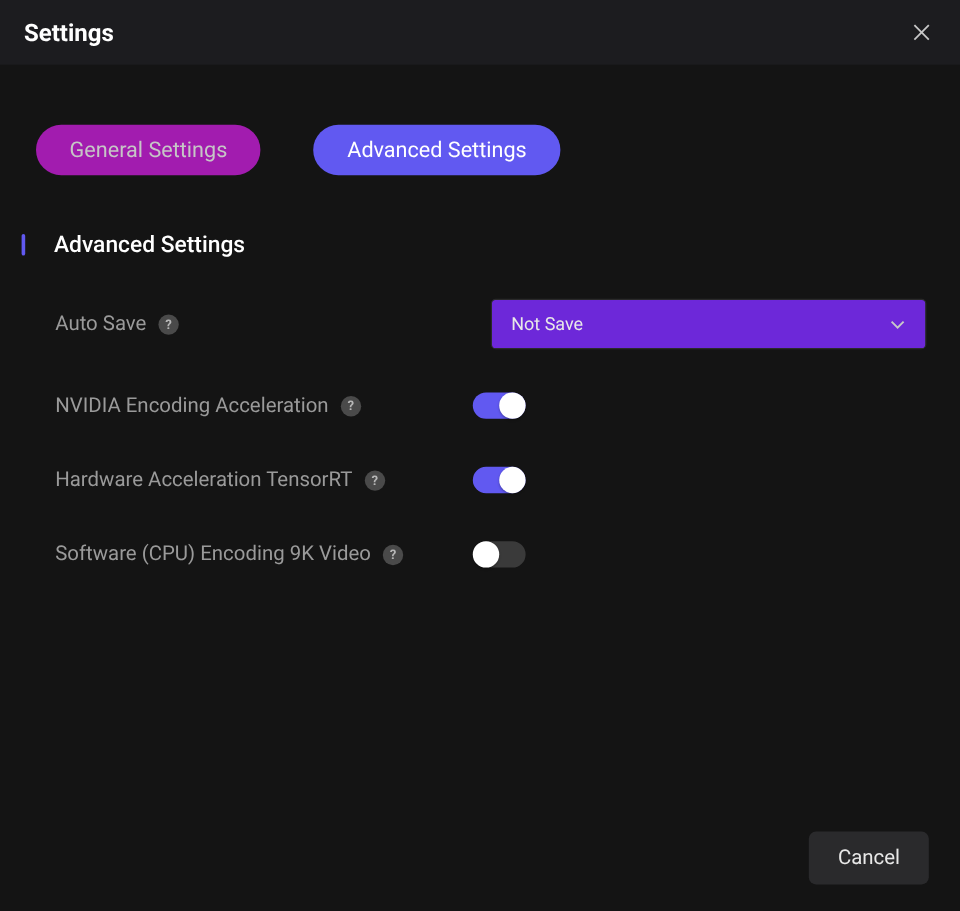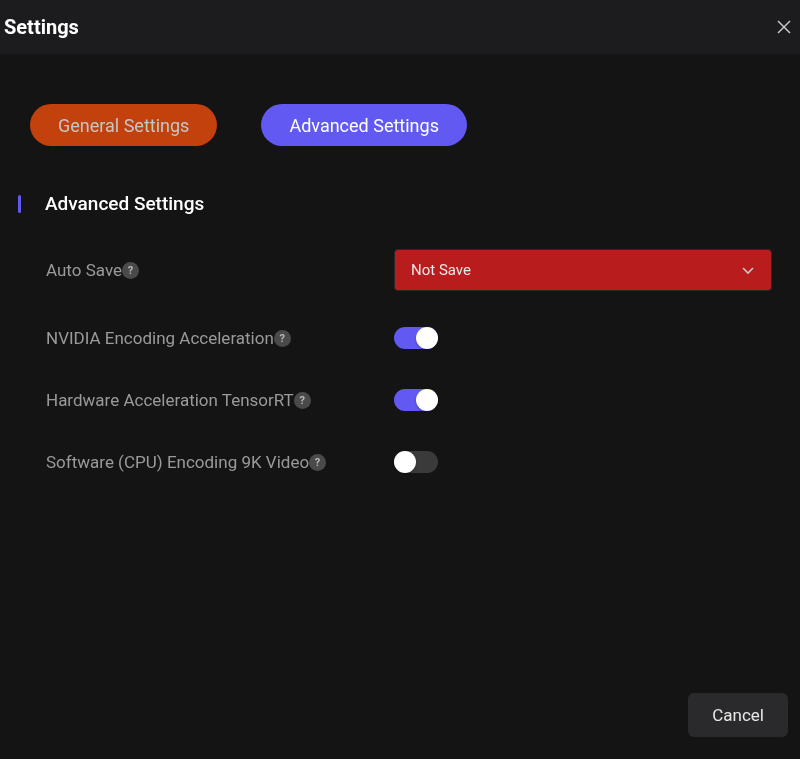--- a/index.html
+++ b/index.html
@@ -15,21 +15,21 @@
       color: #a8a8a8;
       overflow: hidden;
       position: relative;
     }
     .header {
       background: #1c1c1f;
       height: 54px;
       display: flex;
       align-items: center;
       justify-content: space-between;
-      padding: 0 4px;
+      padding: 0 20px;
     }
     .header-title {
       color: #fff;
       font-size: 20px;
       font-weight: 700;
     }
     .close-btn {
       width: 24px;
       height: 24px;
       display: flex;
@@ -49,21 +49,21 @@
     }
     .tab {
       display: flex;
       align-items: center;
       justify-content: center;
       height: 42px;
       border-radius: 21px;
       font-size: 18px;
       cursor: pointer;
       color: #c6c6c6;
-      background: #c2410c;
+      background: #a21caf;
       padding: 0 28px;
     }
     .tab.active {
       background: #6159f1;
       color: #fff;
     }
     .section {
       padding: 46px 28px 0 28px;
     }
     .section-heading-row {
@@ -86,20 +86,21 @@
     }
     .setting-row {
       display: flex;
       align-items: center;
       margin-bottom: 40px;
       padding-left: 18px;
     }
     .setting-label-wrap {
       display: flex;
       align-items: center;
+      gap: 10px;
       width: 348px;
       flex-shrink: 0;
     }
     .setting-label {
       font-size: 17px;
       color: #9a9a9a;
     }
     .help-icon {
       width: 17px;
       height: 17px;
@@ -110,28 +111,29 @@
       align-items: center;
       justify-content: center;
       font-size: 11px;
       font-weight: 700;
       cursor: pointer;
     }
     .dropdown {
       flex: 1;
       max-width: 378px;
       height: 42px;
-      background: #b91c1c;
+      background: #6d28d9;
       border: 1px solid #2a2a2a;
       border-radius: 4px;
       display: flex;
       align-items: center;
       justify-content: space-between;
       padding: 0 16px;
       cursor: pointer;
+      margin-left: 15px;
     }
     .dropdown-value {
       color: #e8e8e8;
       font-size: 15px;
     }
     .dropdown-chevron {
       color: #c8c8c8;
     }
     .dropdown-chevron svg {
       width: 14px;
@@ -166,21 +168,21 @@
     }
     .toggle.off .toggle-thumb {
       left: 0px;
     }
     .setting-row.with-dropdown {
       margin-bottom: 36px;
     }
     .footer {
       position: absolute;
       bottom: 22px;
-      right: 12px;
+      right: 26px;
       display: flex;
       gap: 16px;
     }
     .btn {
       height: 44px;
       padding: 0 24px;
       border-radius: 6px;
       font-size: 17px;
       display: flex;
       align-items: center;

